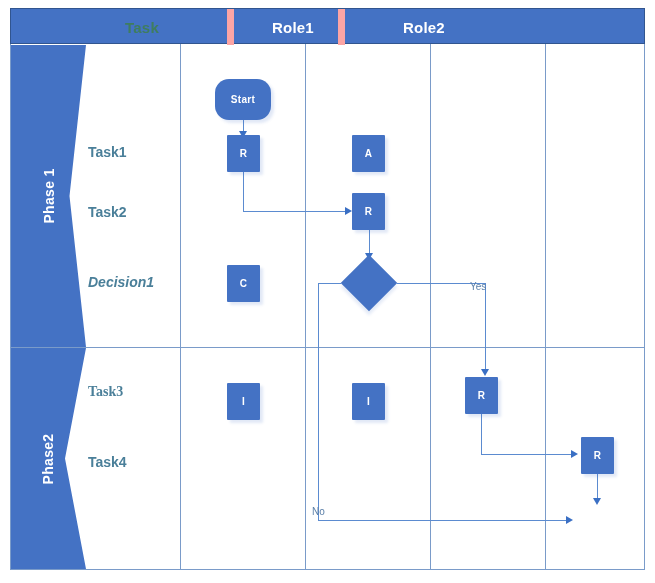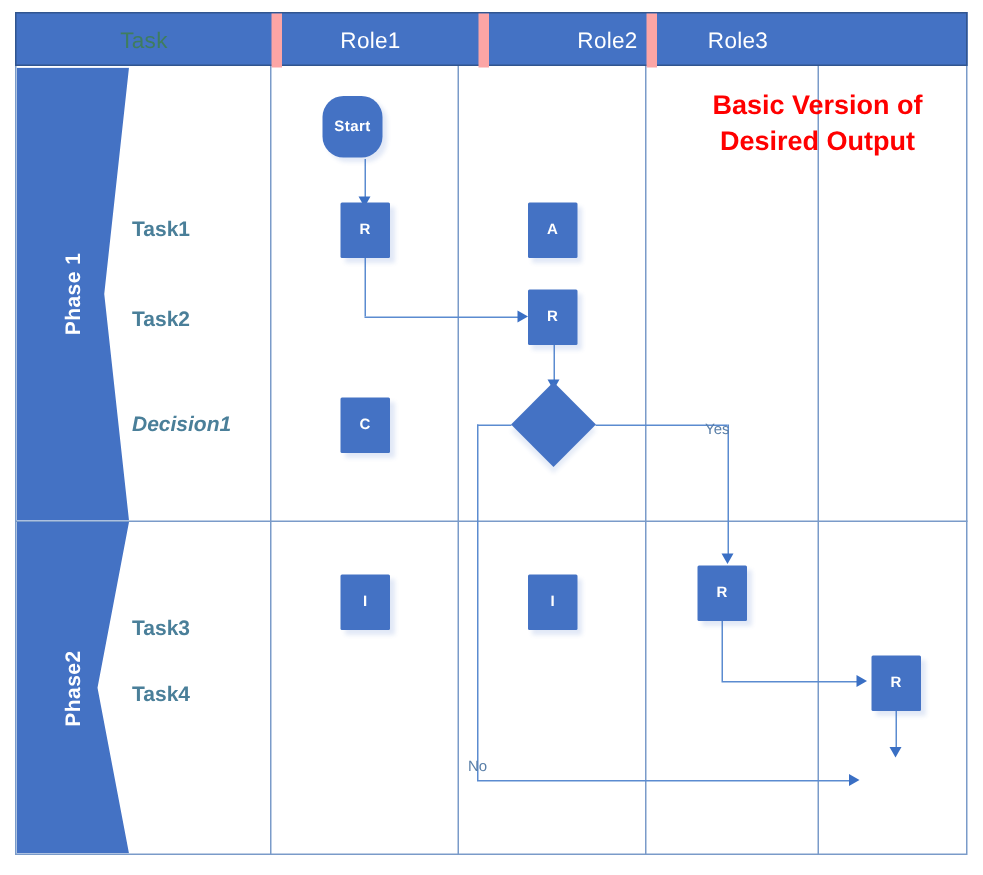--- a/index.html
+++ b/index.html
@@ -33,23 +33,24 @@
     width:635px; height:36px;
     background:#4472C4;
     box-sizing:border-box;
     border:1px solid #31558f;
   }
   .hdr-cell{
     position:absolute;
     top:0; height:36px;
     display:flex; align-items:center; justify-content:center;
     color:#ffffff;
-    font-size:15px; font-weight:normal;
+    font-size:15px; font-weight:bold;
     box-sizing:border-box;
     letter-spacing:.2px;
+    margin-left:46px;
   }
   .hdr-cell.divider{ border-left:7px solid #fca5a5; }
   .hdr-task{ color:#3f7d5e; }
 
   
   .vline{
     position:absolute;
     width:1px;
     background:#7a9bc9;
   }
@@ -143,46 +144,43 @@
 </head>
 <body>
 
 <div id="canvas">
 
   <div class="table-frame"></div>
 
   <div class="header-row">
     <div class="hdr-cell hdr-task" style="left:0px;width:170px;">Task</div>
     <div class="hdr-cell divider" style="left:170px;width:125px;">Role1</div>
-    <div class="hdr-cell divider" style="left:308px;width:125px;padding-left:40px;">Role2</div>
-    <div class="hdr-cell divider" style="left:420px;width:115px;">Role3</div>
+    <div class="hdr-cell divider" style="left:281px;width:125px;padding-left:40px;">Role2</div>
   </div>
 
   <div class="vline" style="left:180px;top:44px;height:526px;"></div>
   <div class="vline" style="left:305px;top:44px;height:526px;"></div>
   <div class="vline" style="left:430px;top:44px;height:526px;"></div>
   <div class="vline" style="left:545px;top:44px;height:526px;"></div>
 
   <div class="hline" style="left:10px;top:347px;width:635px;"></div>
 
   <div class="phase-bar" style="left:11px;top:45px;width:75px;height:302px;clip-path:polygon(0% 0%, 100% 0%, 78% 50%, 100% 100%, 0% 100%);">
     <span class="phase-label">Phase 1</span>
   </div>
   <div class="phase-bar" style="left:11px;top:348px;width:75px;height:221px;clip-path:polygon(0% 0%, 100% 0%, 72% 50%, 100% 100%, 0% 100%);">
     <span class="phase-label">Phase2</span>
   </div>
 
   <div class="task-label" style="left:88px;top:144px;">Task1</div>
   <div class="task-label" style="left:88px;top:204px;">Task2</div>
   <div class="task-label" style="left:88px;top:274px;font-style:italic;">Decision1</div>
-  <div class="task-label" style="left:88px;top:410px;">Task3</div>
+  <div class="task-label" style="left:88px;top:384px;font-family:Liberation Serif, serif;">Task3</div>
   <div class="task-label" style="left:88px;top:454px;text-align:center;">Task4</div>
 
-  <div class="doc-title" style="left:445px;top:58px;width:200px;">Basic Version of
-Desired Output</div>
 
   <div class="conn v" style="left:243px;top:106px;height:29px;"></div>
   <div class="arrow down" style="left:239px;top:131px;"></div>
 
   <div class="conn v" style="left:243px;top:172px;height:39px;"></div>
   <div class="conn h" style="left:243px;top:211px;width:104px;"></div>
   <div class="arrow right" style="left:345px;top:207px;"></div>
 
   <div class="conn v" style="left:369px;top:229px;height:28px;"></div>
   <div class="arrow down" style="left:365px;top:253px;"></div>
@@ -198,21 +196,21 @@
   <div class="arrow right" style="left:566px;top:516px;"></div>
   <div class="edge-label" style="left:312px;top:506px;">No</div>
 
   <div class="conn v" style="left:481px;top:408px;height:46px;"></div>
   <div class="conn h" style="left:481px;top:454px;width:92px;"></div>
   <div class="arrow right" style="left:571px;top:450px;"></div>
 
   <div class="conn v" style="left:597px;top:472px;height:30px;"></div>
   <div class="arrow down" style="left:593px;top:498px;"></div>
 
-  <div class="node terminator" style="left:215px;top:64px;width:40px;height:41px;">Start</div>
+  <div class="node terminator" style="left:215px;top:79px;width:56px;height:41px;">Start</div>
 
   <div class="node rect" style="left:227px;top:135px;width:33px;height:37px;">R</div>
   <div class="node rect" style="left:352px;top:135px;width:33px;height:37px;">A</div>
 
   <div class="node rect" style="left:352px;top:193px;width:33px;height:37px;">R</div>
 
   <div class="node rect" style="left:227px;top:265px;width:33px;height:37px;">C</div>
   <div class="diamond" style="left:349px;top:263px;width:40px;height:40px;"></div>
 
   <div class="node rect" style="left:227px;top:383px;width:33px;height:37px;">I</div>

